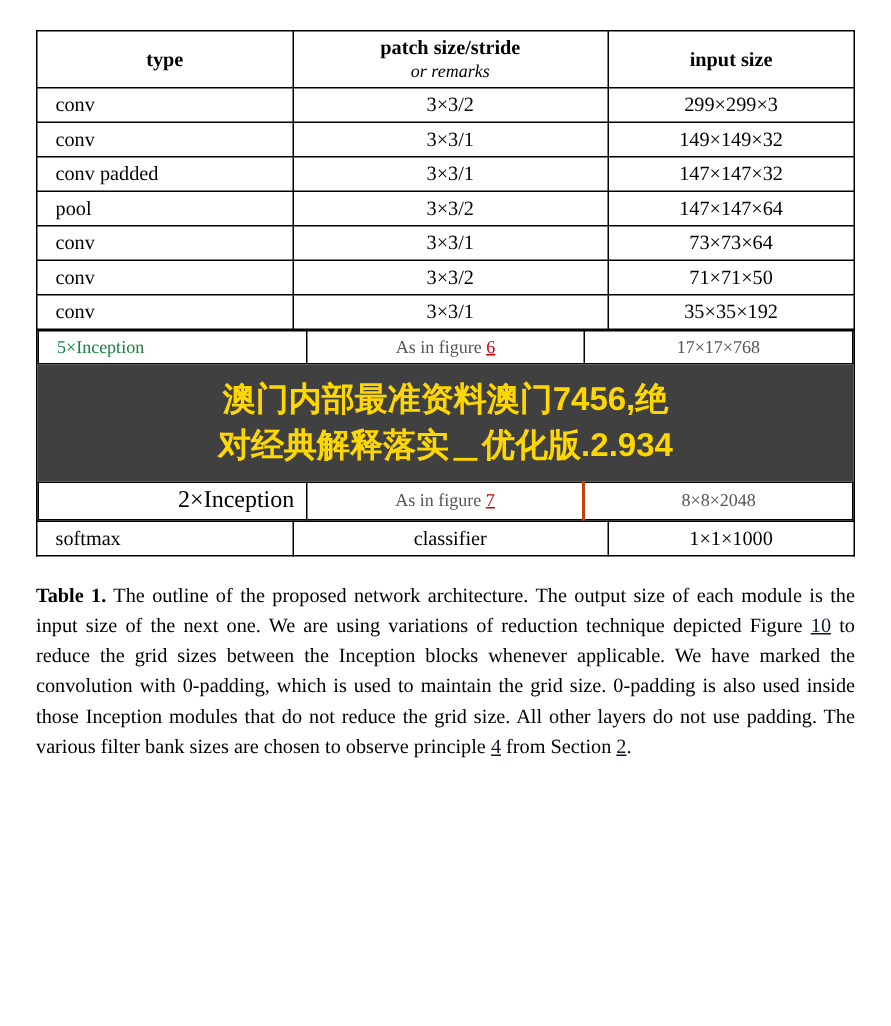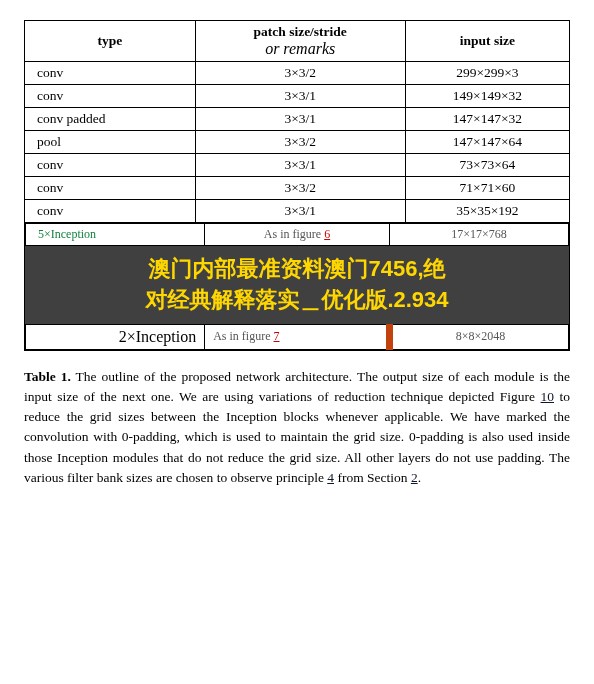--- a/index.html
+++ b/index.html
@@ -33,21 +33,21 @@
     table td.left-align {
       text-align: left;
       padding-left: 12px;
     }
     .header-top {
       font-weight: bold;
     }
     .header-sub {
       font-weight: normal;
       font-style: italic;
-      font-size: 16px;
+      font-size: 12px;
     }
     .red-text {
       color: #cc0000;
       text-decoration: underline;
     }
     .overlay-banner {
       position: relative;
       background-color: #404040;
       color: #ffd700;
       font-family: "SimHei", "Microsoft YaHei", "Arial", sans-serif;
@@ -117,21 +117,21 @@
 
       <tr>
         <td class="left-align">conv</td>
         <td>3×3/1</td>
         <td>73×73×64</td>
       </tr>
 
       <tr>
         <td class="left-align">conv</td>
         <td>3×3/2</td>
-        <td>71×71×60</td>
+        <td>71×71×50</td>
       </tr>
 
       <tr>
         <td class="left-align">conv</td>
         <td>3×3/1</td>
         <td>35×35×192</td>
       </tr>
 
 
       <tr>
@@ -149,28 +149,33 @@
 
           <div class="overlay-banner">
             <div>澳门内部最准资料澳门7456,绝</div>
             <div>对经典解释落实＿优化版.2.934</div>
           </div>
 
           <table style="width:100%; border-collapse:collapse; font-size:13.5px;">
             <tbody>
                 <tr>
               <td style="width:33%; text-align:right; padding: 3px 8px 3px 12px; border-right:1px solid #000; color:#000000; font-size:16px;">2×Inception</td>
-              <td style="width:34%; text-align:left; padding:3px 8px; border-right:7px solid #c2410c; color:#555; font-size:12px;">As in figure <span class="red-text">7</span></td>
+              <td style="width:34%; text-align:center; padding:3px 8px; border-right:2px solid #c2410c; color:#555; font-size:12px;">As in figure <span class="red-text">7</span></td>
               <td style="width:33%; text-align:center; padding:3px 8px; color:#555; font-size:12px;margin-left:46px;">8×8×2048</td>
             </tr>
           </tbody>
             </table>
         </td>
       </tr>
 
+      <tr>
+        <td class="left-align">softmax</td>
+        <td>classifier</td>
+        <td>1×1×1000</td>
+      </tr>
     </tbody>
   </table>
 </div>
 
 <div class="caption-text">
   <strong>Table 1.</strong>
   <span> The outline of the proposed network architecture. The output size of each module is the input size of the next one. We are using variations of reduction technique depicted Figure </span><span class="ref">10</span><span> to reduce the grid sizes between the Inception blocks whenever applicable. We have marked the convolution with 0-padding, which is used to maintain the grid size. 0-padding is also used inside those Inception modules that do not reduce the grid size. All other layers do not use padding. The various filter bank sizes are chosen to observe principle </span><span class="ref">4</span><span> from Section </span><span class="ref">2</span><span>.</span>
 </div>
 
 </body></html>

